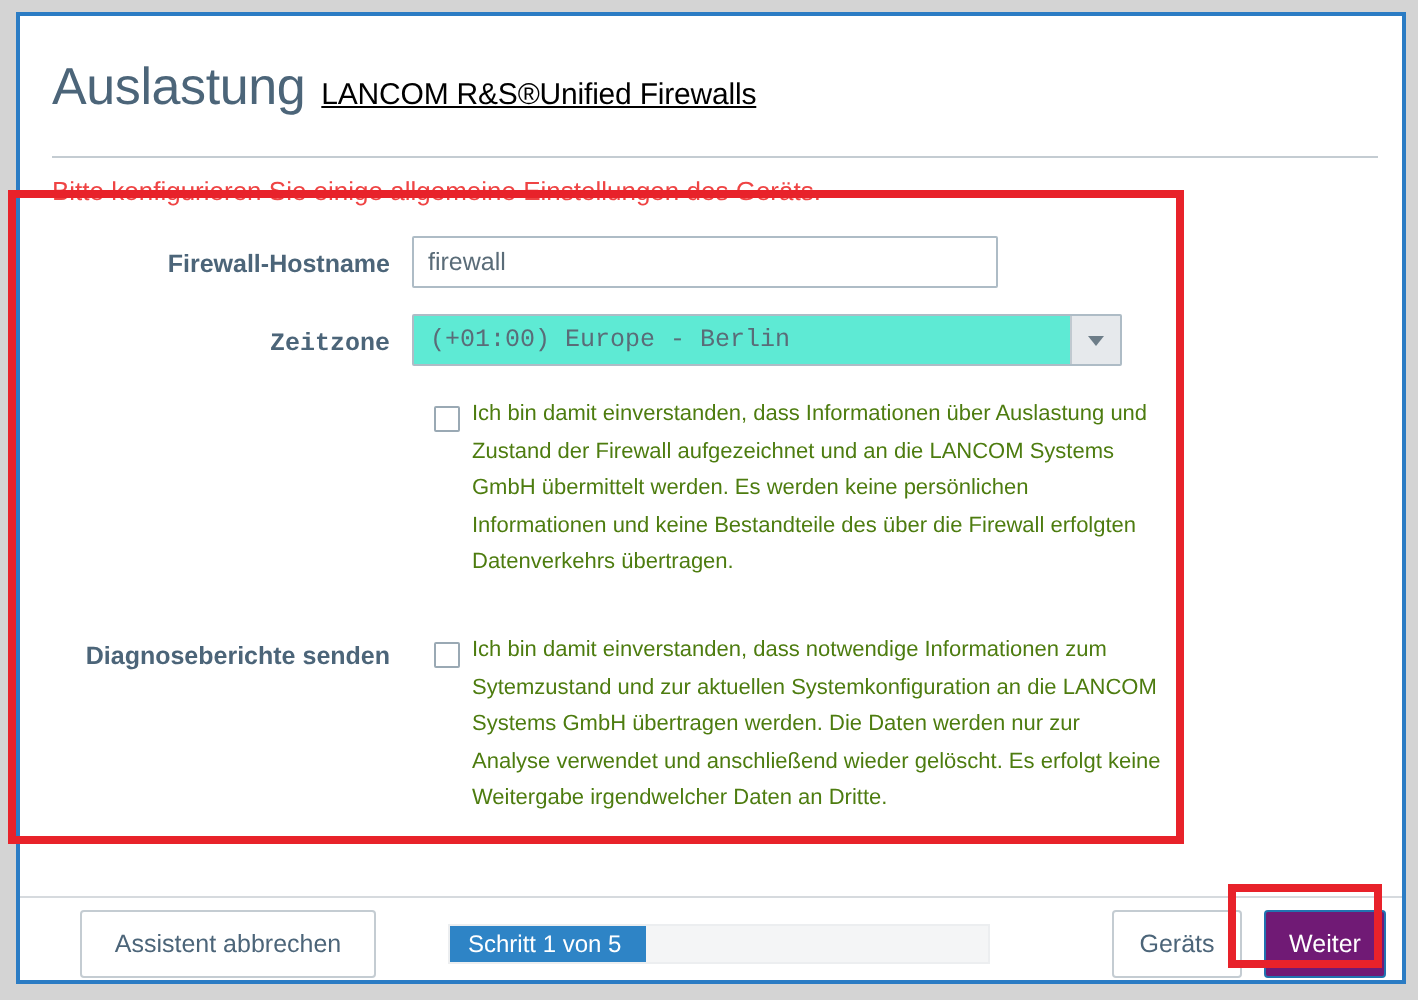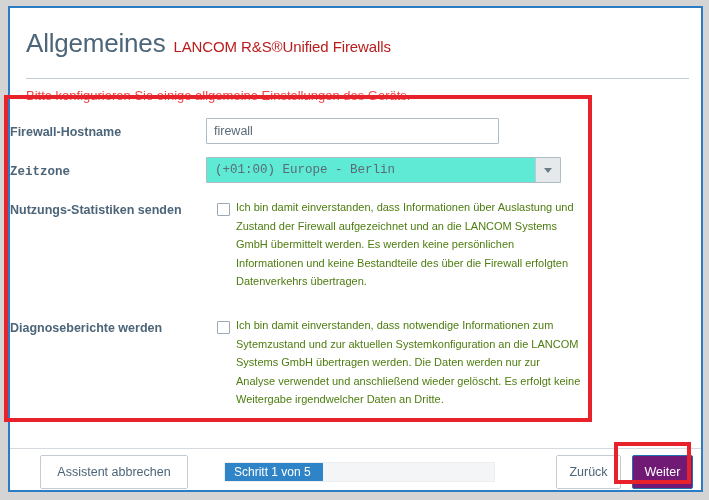--- a/index.html
+++ b/index.html
@@ -41,23 +41,24 @@
     white-space: nowrap;
   }
   #page-title {
     font-size: 26px;
     color: #4c6579;
     font-weight: normal;
     letter-spacing: -0.2px;
   }
   #page-subtitle {
     font-size: 15px;
-    color: #b91c1c;
+    color: #000000;
     margin-left: 8px;
     letter-spacing: -0.1px;
+    text-decoration: underline;
   }
   #header-divider {
     position: absolute;
     left: 16px;
     top: 70px;
     width: 663px;
     height: 1px;
     background: #c4ccd2;
   }
 
@@ -98,21 +99,21 @@
     right: 0;
   }
   .form-row {
     position: relative;
     width: 100%;
   }
   .field-label {
     position: absolute;
     left: 0;
     width: 185px;
-    text-align: left;
+    text-align: right;
     font-size: 12.5px;
     color: #4c6579;
     font-weight: bold;
     line-height: 16px;
   }
 
   
   #hostname-row { height: 44px; }
   #hostname-label { top: 16px; }
   #hostname-input {
@@ -291,21 +292,21 @@
     white-space: nowrap;
   }
 </style>
 </head>
 <body>
 
 <div id="app-window">
 
   <div id="wizard-header">
     <div id="page-title-row">
-      <span id="page-title">Allgemeines</span><span id="page-subtitle">LANCOM R&amp;S®Unified Firewalls</span>
+      <span id="page-title">Auslastung</span><span id="page-subtitle">LANCOM R&amp;S®Unified Firewalls</span>
     </div>
     <div id="header-divider"></div>
     <div id="intro-text">Bitte konfigurieren Sie einige allgemeine Einstellungen des Geräts.</div>
   </div>
 
   <div id="form-area">
 
     <div class="form-row" id="hostname-row">
       <div class="field-label" id="hostname-label">Firewall-Hostname</div>
       <input id="hostname-input" type="text" value="firewall" style="">
@@ -315,43 +316,42 @@
       <div class="field-label" id="timezone-label">Zeitzone</div>
       <div id="timezone-select-wrap">
         <span id="timezone-value">(+01:00) Europe - Berlin</span>
         <span id="timezone-arrow-btn">
           <span class="caret"></span>
         </span>
       </div>
     </div>
 
     <div class="form-row checkbox-row" id="stats-row">
-      <div class="field-label" id="stats-label">Nutzungs-Statistiken senden</div>
       <input class="checkbox-box" type="checkbox" id="stats-checkbox" style="">
       <div class="checkbox-text">Ich bin damit einverstanden, dass Informationen über Auslastung und Zustand der Firewall aufgezeichnet und an die LANCOM Systems GmbH übermittelt werden. Es werden keine persönlichen Informationen und keine Bestandteile des über die Firewall erfolgten Datenverkehrs übertragen.</div>
     </div>
 
     <div class="form-row checkbox-row" id="diag-row">
-      <div class="field-label" id="diag-label">Diagnoseberichte werden</div>
+      <div class="field-label" id="diag-label">Diagnoseberichte senden</div>
       <input class="checkbox-box" type="checkbox" id="diag-checkbox" style="">
       <div class="checkbox-text">Ich bin damit einverstanden, dass notwendige Informationen zum Sytemzustand und zur aktuellen Systemkonfiguration an die LANCOM Systems GmbH übertragen werden. Die Daten werden nur zur Analyse verwendet und anschließend wieder gelöscht. Es erfolgt keine Weitergabe irgendwelcher Daten an Dritte.</div>
     </div>
 
   </div>
 
   <div id="footer-divider"></div>
   <div id="footer">
     <button class="footer-btn" id="cancel-wizard-button">Assistent abbrechen</button>
 
     <div id="progress-wrap">
       <div id="progress-fill" style="background: rgb(46, 132, 198);">
         <span id="progress-label">Schritt 1 von 5</span>
       </div>
     </div>
 
-    <button class="footer-btn" id="back-button">Zurück</button>
+    <button class="footer-btn" id="back-button">Geräts</button>
     <button class="footer-btn" id="next-button">Weiter</button>
   </div>
 
 </div>
 
 <div class="annotation-box" id="annotation-form"></div>
 <div class="annotation-box" id="annotation-next"></div>
 
 </body></html>

